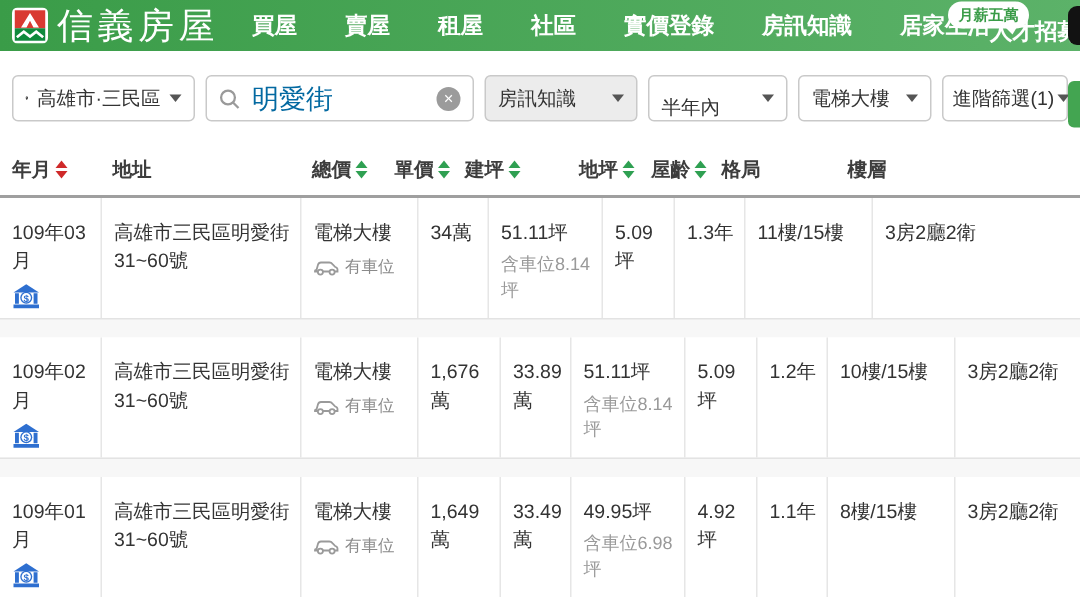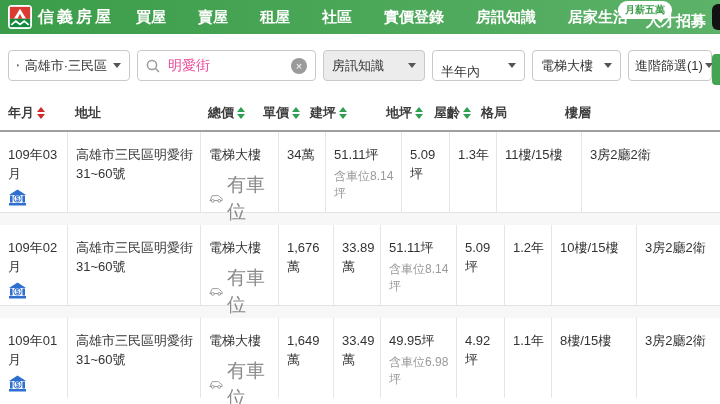--- a/index.html
+++ b/index.html
@@ -10,21 +10,21 @@
   }
   .page{position:relative;width:720px;height:404px;}
 
   
   .topbar{
     position:relative;height:34px;display:flex;align-items:center;
     background:linear-gradient(90deg,#3a9c48,#5cb269);
     padding:0 0 0 8px;box-sizing:border-box;
   }
   .logo{width:24px;height:24px;flex:0 0 auto;display:flex;}
-  .brand{color:#fff;font-size:16px;font-weight:bold;letter-spacing:3px;margin-left:6px;white-space:nowrap;}
+  .brand{color:#fff;font-size:24px;font-weight:normal;letter-spacing:3px;margin-left:6px;white-space:nowrap;}
   .mainnav{display:flex;margin-left:22px;gap:32px;}
   .mainnav .nav-item{color:#fff;font-size:15px;font-weight:600;white-space:nowrap;cursor:pointer;}
   .recruit{position:relative;margin-left:auto;margin-right:14px;height:34px;display:flex;align-items:flex-end;}
   .recruit .recruit-link{color:#fff;font-size:15px;font-weight:600;margin-bottom:3px;white-space:nowrap;cursor:pointer;}
   .salary-badge{
     position:absolute;top:1px;right:34px;background:#fff;color:#3a9c48;
     font-size:10px;font-weight:bold;padding:2px 7px;border-radius:9px;white-space:nowrap;
   }
   .salary-badge:after{
     content:"";position:absolute;bottom:-4px;right:8px;width:0;height:0;
@@ -39,21 +39,21 @@
     height:31px;border:1px solid #c9c9c9;border-radius:4px;background:#fff;
     display:flex;align-items:center;box-sizing:border-box;padding:0 8px;cursor:pointer;
     font-size:13px;color:#333;white-space:nowrap;
   }
   .ctrl .lbl{margin:0 6px;}
   .ctrl.gray{background:#ececec;}
   .caret{width:0;height:0;border-left:4px solid transparent;border-right:4px solid transparent;
     border-top:5px solid #555;margin-left:auto;flex:0 0 auto;}
   .loc{width:122px;}
   .searchbox{width:179px;cursor:text;}
-  .searchbox input{border:none;outline:none;font-size:14px;color:#ec4899;width:115px;margin-left:6px;
+  .searchbox input{border:none;outline:none;font-size:18px;color:#0369a1;width:115px;margin-left:6px;
     font-family:Liberation Sans, sans-serif;background:transparent;}
   .clear-btn{margin-left:auto;width:16px;height:16px;border-radius:50%;background:#9b9b9b;color:#fff;
     font-size:11px;line-height:16px;text-align:center;cursor:pointer;flex:0 0 auto;}
   .sel-district{width:102px;}
   .sel-period{width:93px;}
   .sel-type{width:89px;}
   .adv{width:84px;padding:0 6px;}
   .adv .caret{margin-left:2px;}
   .edge-green{position:absolute;right:-4px;top:20px;width:12px;height:31px;border-radius:4px;background:#43a551;}
 
@@ -72,21 +72,21 @@
   .row{display:flex;height:80px;background:#fff;cursor:pointer;}
   .row .cell{padding:14px 4px 0 8px;font-size:13px;color:#333;box-sizing:border-box;line-height:1.45;}
   .row .cell + .cell{border-left:1px solid #e6e6e6;}
   .rowgap{height:12px;background:#f7f7f7;border-top:1px solid #e3e3e3;}
 
   .c0{width:67px;}.c1{width:133px;}.c2{width:78px;}.c3{width:55px;}.c4{width:47px;}
   .c5{width:76px;}.c6{width:48px;}.c7{width:47px;}.c8{width:85px;}.c9{width:84px;}
 
   .price{color:#dd4b4b;}
   .subline{color:#999;font-size:12px;margin-top:3px;}
-  .parkline{display:flex;align-items:center;gap:4px;color:#8a8a8a;font-size:19px;margin-top:6px;}
+  .parkline{display:flex;align-items:center;gap:4px;color:#8a8a8a;font-size:11px;margin-top:6px;}
   .date-icon{margin-top:5px;}
 </style>
 </head>
 <body>
 
 <div class="page">
 
   <header class="topbar">
     <div class="logo">
       <svg width="24" height="24" viewBox="0 0 26 26">

